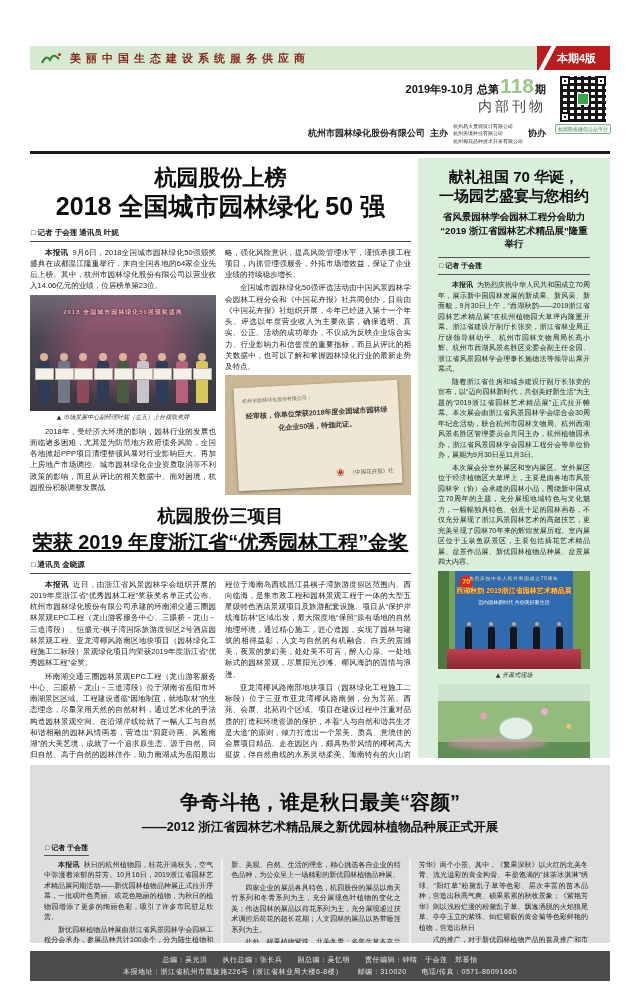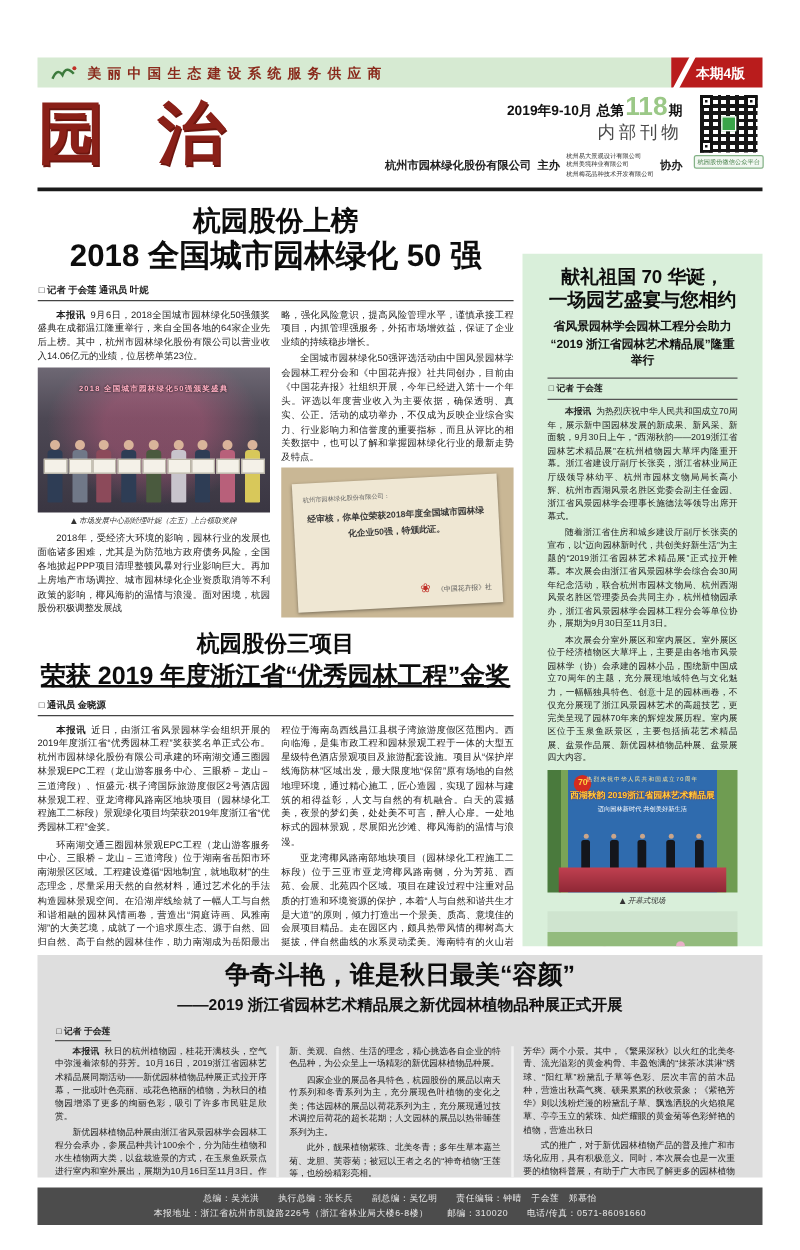--- a/index.html
+++ b/index.html
@@ -44,21 +44,21 @@
   .qr-eye.tl { top:0; left:0; } .qr-eye.tr { top:0; right:0; } .qr-eye.bl { bottom:0; left:0; }
   .qr-center { position:absolute; left:17px; top:17px; width:12px; height:12px; background:#3aa54a; border:1px solid #fff; }
   .qr-caption { font-size:5px; color:#47804a; border:1px solid #84b287; border-radius:2px;
     padding:1px 2px; white-space:nowrap; background:#f2f8f2; }
 
   .main-rule { border-top:3px solid #1a1a1a; margin:1px 0 4px; }
 
   
   .content-row { display:flex; gap:7px; height:600px; }
   .left-region { width:381px; overflow:hidden; }
-  .sidebar { flex:1; background:#d9efda; padding:9px 20px; overflow:hidden;margin-top:46px; }
+  .sidebar { flex:1; background:#d9efda; padding:9px 20px; overflow:hidden; }
 
   
   .headline { text-align:center; font-weight:bold; color:#0d0d0d; }
   .a1-h1 { font-size:22px; line-height:1.25; margin-top:6px; }
   .a1-h2 { font-size:25px; line-height:1.25; }
   .a2-h1 { font-size:18px; line-height:1.3; margin-top:10px; }
   .a2-h2 { font-size:20px; line-height:1.3;text-decoration:underline; }
   .byline { font-size:7.5px; font-weight:bold; color:#222; border-bottom:1px solid #444;
     padding:5px 1px 3px; margin-bottom:5px; }
 
@@ -132,21 +132,21 @@
   .garden-flowers { position:absolute; inset:0; background:
     radial-gradient(circle at 10% 80%, #6f8fd0 0 2px, transparent 3px),
     radial-gradient(circle at 18% 88%, #7f9fd8 0 2px, transparent 3px),
     radial-gradient(circle at 26% 78%, #8faee0 0 2px, transparent 3px),
     radial-gradient(circle at 70% 26%, #e8b0c8 0 3px, transparent 4px),
     radial-gradient(circle at 86% 40%, #e8c860 0 2px, transparent 3px),
     radial-gradient(circle at 90% 78%, #d8e060 0 2px, transparent 3px),
     radial-gradient(circle at 30% 30%, #e8a0b8 0 3px, transparent 4px); }
 
   
-  .bottom-panel { background:#dedede; margin-top:7px; height:178px; padding:2px 14px 6px; overflow:hidden; }
+  .bottom-panel { background:#dedede; margin-top:7px; height:178px; padding:24px 14px 6px; overflow:hidden; }
   .b-headline { font-size:20px; font-weight:bold; text-align:center; color:#0d0d0d; }
   .b-subtitle { font-size:12.5px; font-weight:bold; text-align:center; margin-top:3px; color:#111; }
   .b-byline { font-size:7px; font-weight:bold; border-bottom:1px solid #555; display:inline-block;
     padding:2px 1px; margin:5px 0 4px; }
   .b-cols { display:flex; }
   .b-col { flex:1; padding:0 8px; }
   .b-col:first-child { padding-left:0; }
   .b-col + .b-col { border-left:2px solid #f2f2f2; }
   .b-col p { font-size:7px; line-height:1.5; text-align:justify; text-indent:2em; color:#222; margin-bottom:2px; }
 
@@ -171,21 +171,20 @@
         </svg>
       </span>
       <span class="slogan">美丽中国生态建设系统服务供应商</span>
     </div>
     <div class="edition-box">
       <span>本期4版</span>
     </div>
   </div>
 
   <div class="masthead">
-    <div class="paper-title">园治</div>
     <div class="mast-right">
       <div class="mast-info">
         <div class="issue-line">
           <span>2019年9-10月 总第</span>
           <span class="issue-number">118</span>
           <span>期</span>
         </div>
         <div class="pub-type">内部刊物</div>
         <div class="org-line">
           <span class="org-name">杭州市园林绿化股份有限公司</span>
@@ -232,21 +231,21 @@
                 <span class="person"></span>
                 <span class="person"></span>
                 <span class="person"></span>
                 <span class="person"></span>
                 <span class="person"></span>
                 <span class="person"></span>
                 <span class="person"></span>
               </div>
             </div>
             <div class="caption">▲ 市场发展中心副经理叶妮（左五）上台领取奖牌</div>
-            <p>2018年，受经济大环境的影响，园林行业的发展也面临诸多困难，尤其是为防范地方政府债务风险，全国各地掀起PPP项目清理整顿风暴对行业影响巨大。再加上房地产市场调控、城市园林绿化企业资质取消等不利政策的影响，椰风海韵的温情与浪漫。面对困境，杭园股份积极调整发展战</p>
+            <p>2018年，受经济大环境的影响，园林行业的发展也面临诸多困难，尤其是为防范地方政府债务风险，全国各地掀起PPP项目清理整顿风暴对行业影响巨大。再加上房地产市场调控、城市园林绿化企业资质取消等不利政策的影响，而且从评比的相关数据中。面对困境，杭园股份积极调整发展战</p>
           </div>
           <div class="col">
             <p style="text-indent:0">略，强化风险意识，提高风险管理水平，谨慎承接工程项目，内抓管理强服务，外拓市场增效益，保证了企业业绩的持续稳步增长。</p>
             <p>全国城市园林绿化50强评选活动由中国风景园林学会园林工程分会和《中国花卉报》社共同创办，目前由《中国花卉报》社组织开展，今年已经进入第十一个年头。评选以年度营业收入为主要依据，确保透明、真实、公正。活动的成功举办，不仅成为反映企业综合实力、行业影响力和信誉度的重要指标，而且从评比的相关数据中，也可以了解和掌握园林绿化行业的最新走势及特点。</p>
             <div class="photo cert">
               <div class="cert-sheet">
                 <div class="cert-header">杭州市园林绿化股份有限公司：</div>
                 <div class="cert-body">经审核，你单位荣获2018年度全国城市园林绿化企业50强，特颁此证。</div>
                 <div class="cert-sign">
                   <span class="cert-seal">❀</span>
@@ -304,21 +303,21 @@
         <div class="garden-flowers"></div>
         <div class="garden-mist"></div>
         <div class="garden-dome"></div>
       </div>
       <div class="caption">▲ 室外展区的部分展品</div>
     </aside>
   </div>
 
   <div class="bottom-panel">
     <div class="b-headline">争奇斗艳，谁是秋日最美“容颜”</div>
-    <div class="b-subtitle">——2019 浙江省园林艺术精品展之新优园林植物品种展正式开展</div>
+    <div class="b-subtitle">——2012 浙江省园林艺术精品展之新优园林植物品种展正式开展</div>
     <div><span class="b-byline">□ 记者 于会莲</span></div>
     <div class="b-cols">
       <div class="b-col">
         <p><b class="lead-word">本报讯</b><span>秋日的杭州植物园，桂花开满枝头，空气中弥漫着浓郁的芬芳。10月16日，2019浙江省园林艺术精品展同期活动——新优园林植物品种展正式拉开序幕，一批或叶色亮丽、或花色艳丽的植物，为秋日的植物园增添了更多的绚丽色彩，吸引了许多市民驻足欣赏。</span></p>
         <p>新优园林植物品种展由浙江省风景园林学会园林工程分会承办，参展品种共计100余个，分为陆生植物和水生植物两大类，以盆栽造景的方式，在玉泉鱼跃景点进行室内和室外展出，展期为10月16日至11月3日。作为园林工程分会会长单位，杭州市园林绿化股份有限公司联合浙江伟达园林工程有限公司、浙江人文园林股份有限公司和虹越花卉股份有限公司，紧紧围绕展会主题，通过创</p>
       </div>
       <div class="b-col">
         <p style="text-indent:0">新、美观、自然、生活的理念，精心挑选各自企业的特色品种，为公众呈上一场精彩的新优园林植物品种展。</p>
         <p>四家企业的展品各具特色，杭园股份的展品以南天竹系列和冬青系列为主，充分展现色叶植物的变化之美；伟达园林的展品以荷花系列为主，充分展现通过技术调控后荷花的超长花期；人文园林的展品以热带睡莲系列为主。</p>
         <p>此外，靓果植物紫珠、北美冬青；多年生草本嘉兰菊、龙胆、芙蓉菊；被冠以王者之名的“神奇植物”王莲等，也纷纷精彩亮相。</p>

